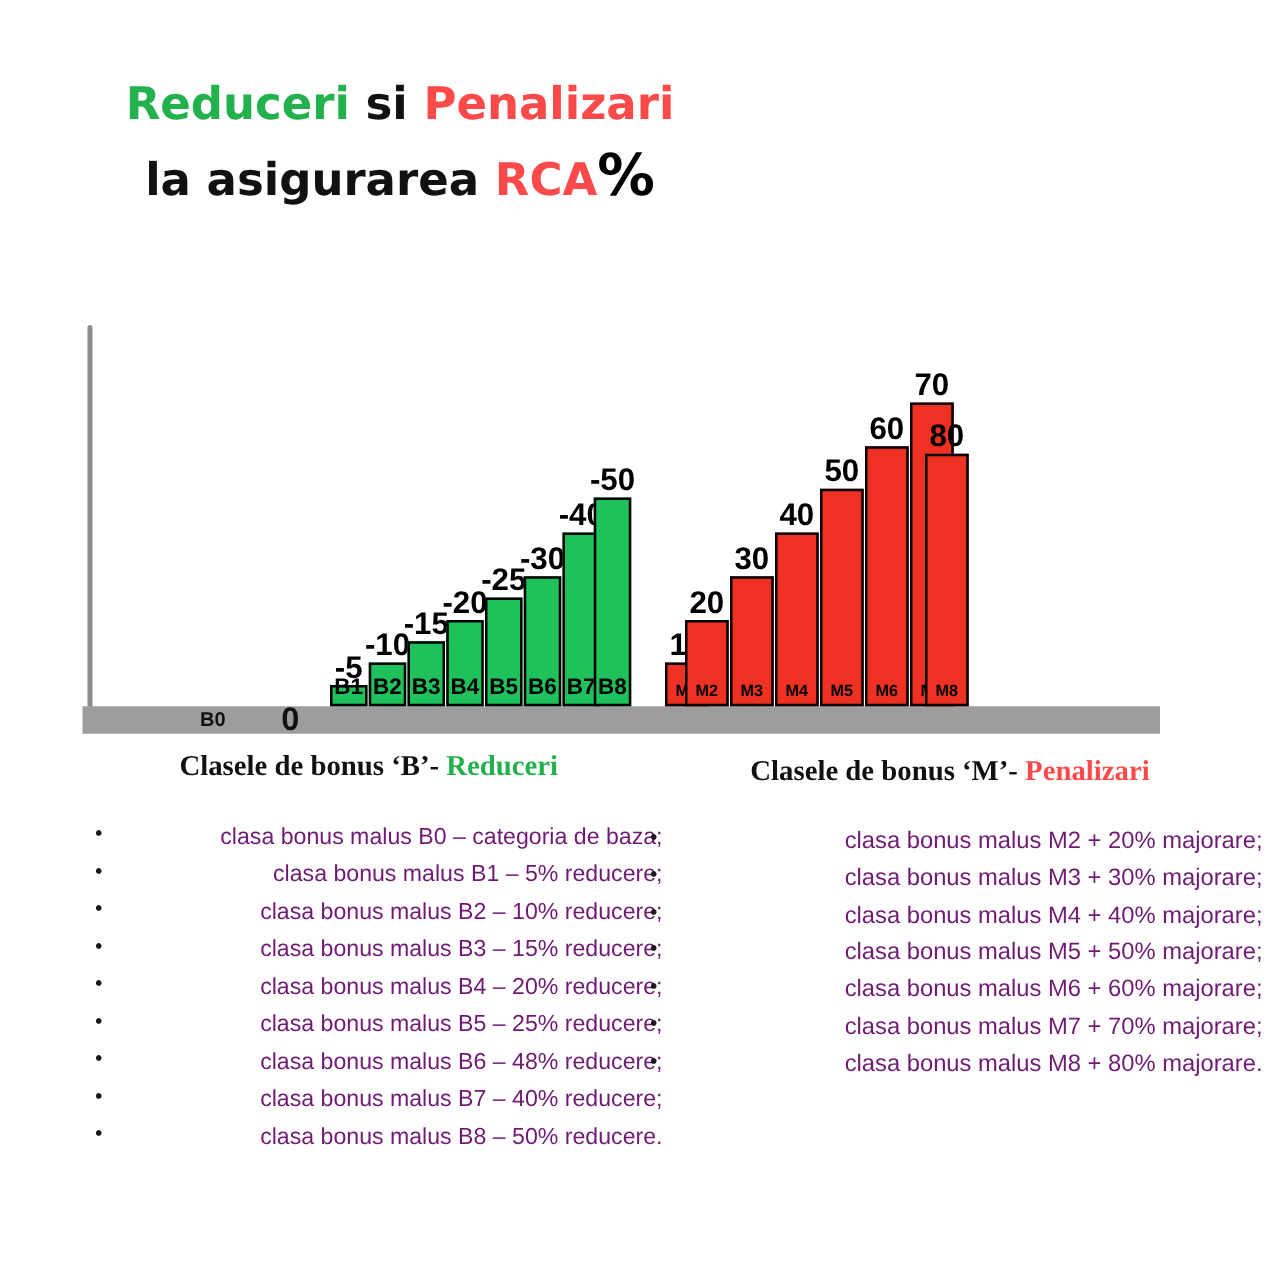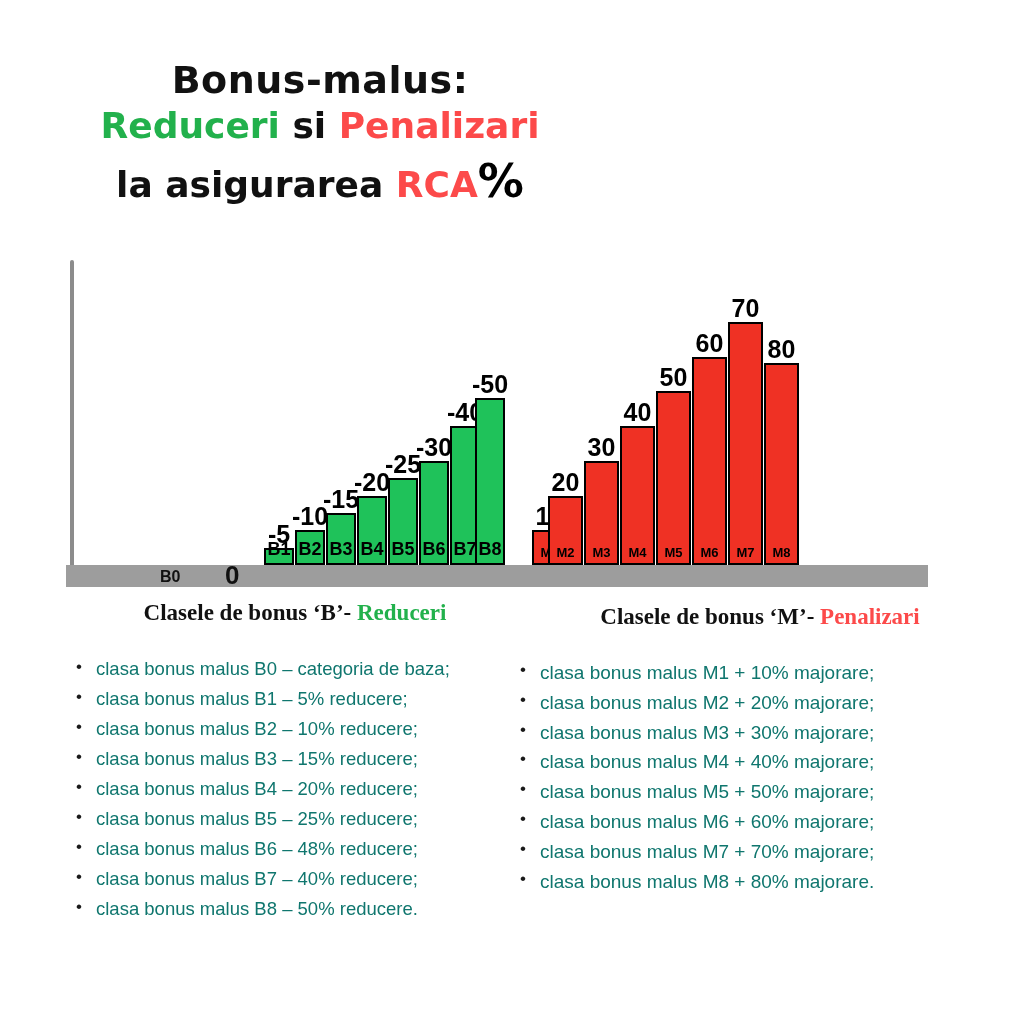--- a/index.html
+++ b/index.html
@@ -157,42 +157,42 @@
   .h-red   { color: #fc4a4a; }
 
   ul.item-list {
     margin: 0;
     padding-left: 34px;
     list-style: none;
   }
   ul.item-list li {
     position: relative;
     font-size: 18.5px;
-    color: #0f766e;
+    color: #701a75;
     line-height: 1.62;
     white-space: nowrap;
+    text-align: right;
   }
   ul.item-list li::before {
     content: "•";
     position: absolute;
     left: -20px;
     top: -1px;
     font-size: 17px;
     color: #1a1a1a;
   }
   #col-m ul.item-list li { font-size: 19px; line-height: 1.57; }
   #col-b ul.item-list { padding-left: 36px; }
   #col-m ul.item-list { padding-left: 30px; }
   #col-m { top: 4px; }
 </style>
 </head>
 <body>
 
 <div id="title-block">
-  <div id="title-line1">Bonus-malus:</div>
   <div id="title-line2">
     <span class="t-green">Reduceri</span><span class="t-black"> si </span><span class="t-red">Penalizari</span>
   </div>
   <div id="title-line3">
     <span>la asigurarea </span><span class="t-red">RCA</span><span class="t-pct">%</span>
   </div>
 </div>
 
 <div id="chart">
   <div id="y-axis"></div>
@@ -253,21 +253,21 @@
         <span class="bar-cat">M5</span>
       </div>
       <div class="bar red" style="left: 692px; width: 35px; height: 208.5px;">
         <span class="bar-value">60</span>
         <span class="bar-cat">M6</span>
       </div>
       <div class="bar red" style="left: 728px; width: 35px; height: 243.25px;">
         <span class="bar-value">70</span>
         <span class="bar-cat">M7</span>
       </div>
-      <div class="bar red" style="left: 764px; width: 35px; height: 202px;">
+      <div class="bar red" style="left: 740px; width: 35px; height: 202px;">
         <span class="bar-value">80</span>
         <span class="bar-cat">M8</span>
       </div>
     </div>
 </div>
 
 <div id="lists">
 
   <div class="list-col" id="col-b">
     <div class="list-heading">
@@ -284,21 +284,20 @@
         <li>clasa bonus malus B7 – 40% reducere;</li>
         <li>clasa bonus malus B8 – 50% reducere.</li>
       </ul>
   </div>
 
   <div class="list-col" id="col-m">
     <div class="list-heading">
       <span>Clasele  de bonus ‘M’</span><span>- </span><span class="h-red">Penalizari</span>
     </div>
     <ul class="item-list" id="malus-list">
-        <li>clasa bonus malus M1 + 10% majorare;</li>
         <li>clasa bonus malus M2 + 20% majorare;</li>
         <li>clasa bonus malus M3 + 30% majorare;</li>
         <li>clasa bonus malus M4 + 40% majorare;</li>
         <li>clasa bonus malus M5 + 50% majorare;</li>
         <li>clasa bonus malus M6 + 60% majorare;</li>
         <li>clasa bonus malus M7 + 70% majorare;</li>
         <li>clasa bonus malus M8 + 80% majorare.</li>
       </ul>
   </div>
 

